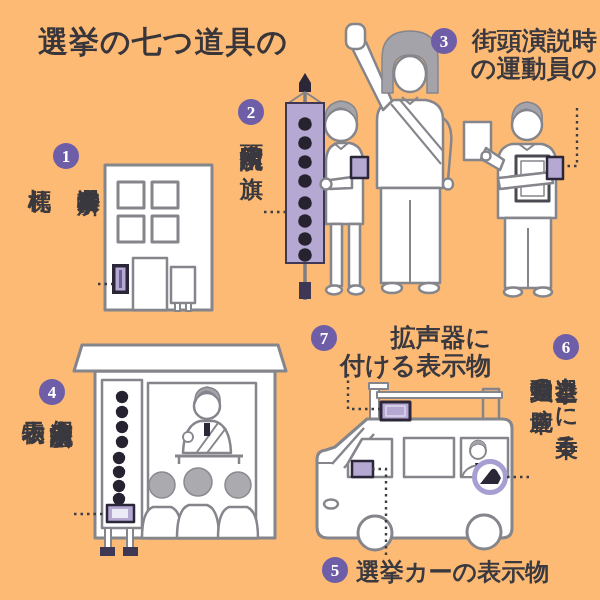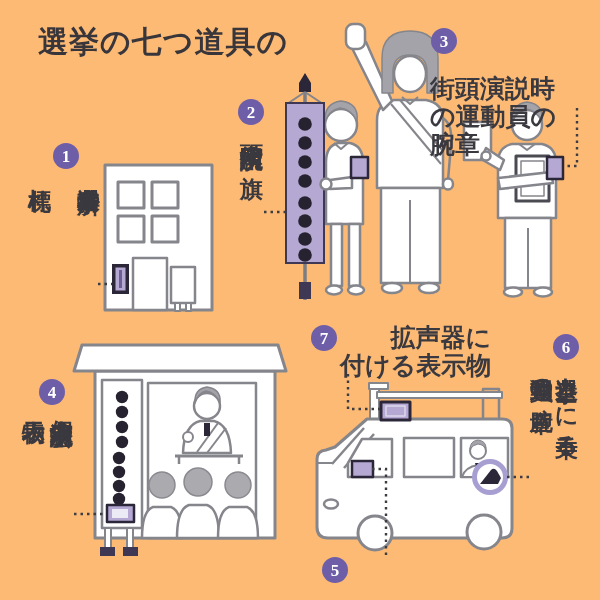--- a/index.html
+++ b/index.html
@@ -24,21 +24,21 @@
   }
   .h-label .tline{display:block;}
   .v-label{position:absolute;display:flex;flex-direction:row-reverse;align-items:flex-start;}
   .v-label .tline{
     writing-mode:vertical-rl;text-orientation:mixed;
     font-size:23px;font-weight:700;color:#3a393f;
     letter-spacing:1px;line-height:23px;display:block;
   }
   #label-1{left:28px;top:170px;gap:26px;}
   #label-2{left:240px;top:126px;}
-  #label-3{left:430px;top:27px;width:167px;text-align:left;margin-top:48px;}
+  #label-3{left:430px;top:27px;width:167px;text-align:right;}
   #label-4{left:22px;top:402px;gap:5px;}
   #label-5{left:356px;top:558px;font-size:24px;}
   #label-6{left:530px;top:360px;gap:2px;}
   #label-7{left:340px;top:324px;}
 </style>
 </head>
 <body>
 
 <div class="canvas">
 
@@ -220,26 +220,28 @@
   <div class="v-label" id="label-1">
       <span class="tline">選挙事務所の</span>
       <span class="tline">標札</span>
     </div>
   <div class="v-label" id="label-2">
       <span class="tline">街頭演説用の旗</span>
     </div>
   <div class="h-label" id="label-3">
       <span class="tline">街頭演説時</span>
       <span class="tline">の運動員の</span>
-      <span class="tline">腕章</span>
     </div>
   <div class="v-label" id="label-4">
       <span class="tline">個人演説会用の</span>
       <span class="tline">表示物</span>
     </div>
+  <div class="h-label" id="label-5">
+      <span class="tline">選挙カーの表示物</span>
+    </div>
   <div class="v-label" id="label-6">
       <span class="tline">選挙カーに乗る</span>
       <span class="tline">運動員の腕章</span>
     </div>
   <div class="h-label" id="label-7">
       <span class="tline">拡声器に</span>
       <span class="tline">付ける表示物</span>
     </div>
 
 </div>

